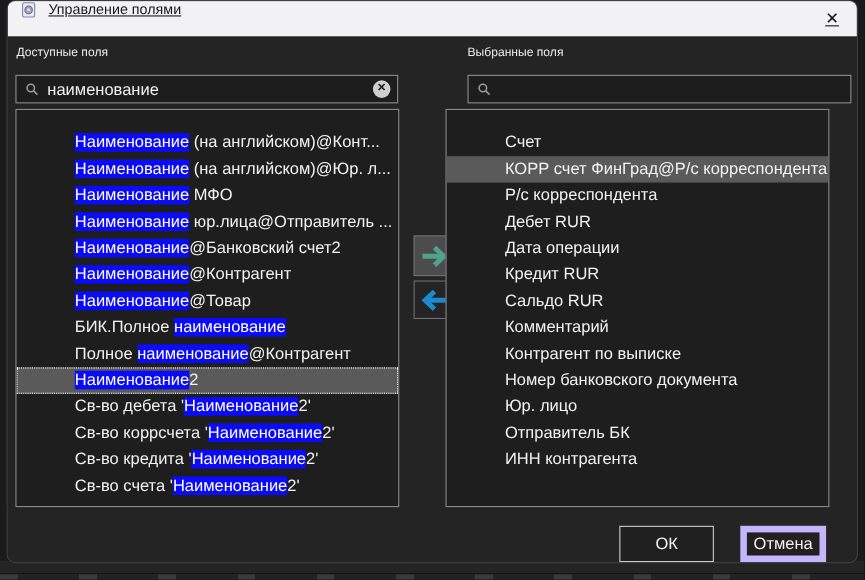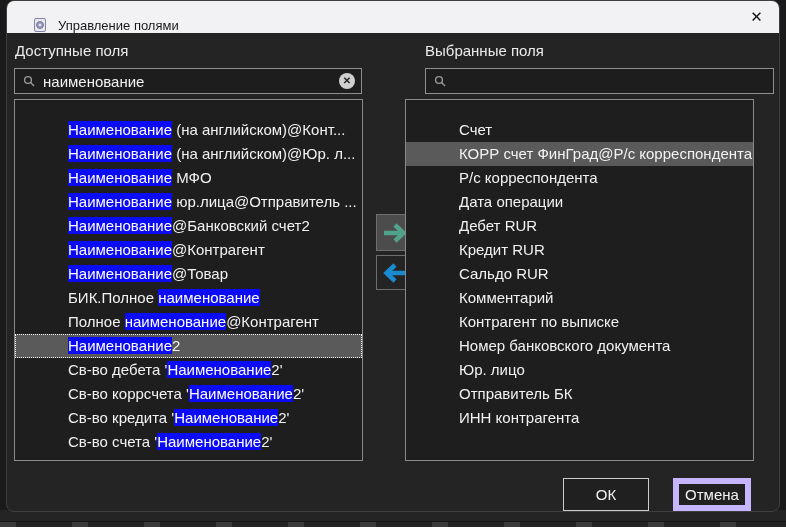--- a/index.html
+++ b/index.html
@@ -12,29 +12,29 @@
   .behind{position:absolute;left:0;right:0;bottom:0;height:17px;background:#242424;}
   .behind-dashes{position:absolute;left:0;right:0;bottom:0;height:6px;
     background:repeating-linear-gradient(90deg,#3a3a3a 0 16px,#232323 16px 72px);
     border-top:1px solid #161616;}
   .dialog{
     position:absolute;left:6px;top:0;width:774px;height:512px;
     background:#242424;border:1px solid #3e3e3e;border-radius:8px;overflow:hidden;
   }
   .titlebar{
     position:absolute;left:0;top:0;right:0;height:32px;background:#f2f2f4;
-    display:flex;align-items:flex-end;padding-left:25px;color:#191919;
+    display:flex;align-items:flex-start;padding-left:11px;color:#191919;text-decoration:underline;
   }
   .app-icon{width:16px;height:16px;margin-right:10px;display:inline-flex;}
   .title{font-size:13px;}
   .close{
     margin-left:auto;width:45px;height:32px;display:flex;align-items:center;justify-content:center;
     font-size:15px;color:#111;cursor:default;
   }
-  .panel-label{position:absolute;top:41px;font-size:15px;color:#ececec;}
+  .panel-label{position:absolute;top:41px;font-size:11px;color:#ececec;}
   .search{
     position:absolute;top:67px;height:26px;background:#1d1d1d;border:1px solid #8f8f8f;
     display:flex;align-items:center;padding:0 6px 0 8px;
   }
   .search input{
     flex:1;background:transparent;border:none;outline:none;color:#f2f2f2;
     font-size:15px;font-family:"Liberation Sans",sans-serif;padding:0;margin-left:8px;min-width:0;
   }
   .search input::placeholder{color:#8d8d8d;opacity:1;}
   .mag{flex:0 0 auto;display:inline-flex;}
@@ -139,22 +139,22 @@
         <svg width="12" height="12" viewBox="0 0 12 12">
             <circle cx="5" cy="5" r="3.4" fill="none" stroke="#9a9a9a" stroke-width="1.4"></circle>
             <line x1="7.6" y1="7.6" x2="11" y2="11" stroke="#9a9a9a" stroke-width="1.4"></line>
           </svg>
       </span>
     </div>
     <div class="list" style="left:398px;width:349px;" id="right-list">
         <div class="row"><span>Счет</span></div>
         <div class="row selected"><span>КОРР счет ФинГрад@Р/с корреспондента</span></div>
         <div class="row"><span>Р/с корреспондента</span></div>
+        <div class="row"><span>Дебет RUR</span></div>
         <div class="row"><span>Дата операции</span></div>
-        <div class="row"><span>Дебет RUR</span></div>
         <div class="row"><span>Кредит RUR</span></div>
         <div class="row"><span>Сальдо RUR</span></div>
         <div class="row"><span>Комментарий</span></div>
         <div class="row"><span>Контрагент по выписке</span></div>
         <div class="row"><span>Номер банковского документа</span></div>
         <div class="row"><span>Юр. лицо</span></div>
         <div class="row"><span>Отправитель БК</span></div>
         <div class="row"><span>ИНН контрагента</span></div>
       </div>
 

